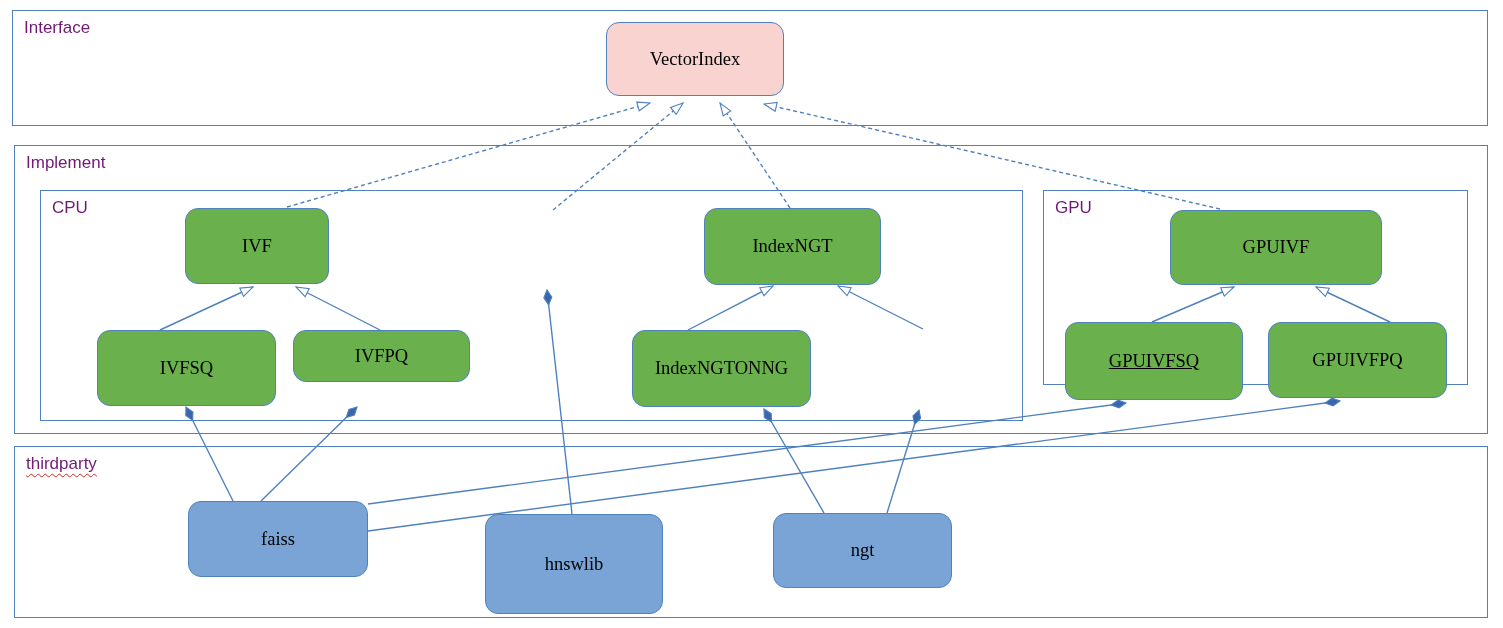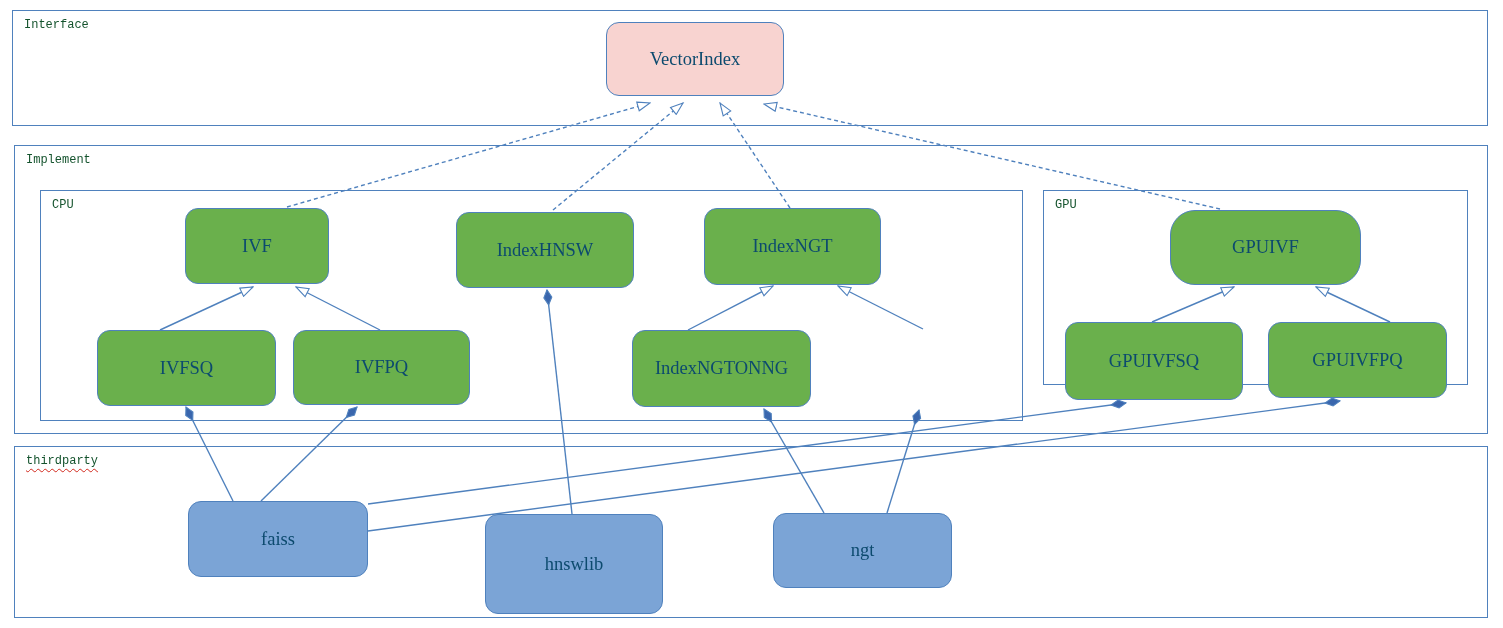--- a/index.html
+++ b/index.html
@@ -1,48 +1,48 @@
 <!DOCTYPE html>
 <html style="--stroke: #4f81bd; --interface-fill: #f8d3d0; --class-fill: #6ab04c; --lib-fill: #7ba4d6; --diamond-fill: #3a66ad; --spellcheck-underline: #d22a1e;"><head>
 <meta charset="utf-8">
 <style>
   html,body{margin:0;padding:0;background:#fff;}
   .canvas{position:relative;width:1503px;height:628px;background:#fff;overflow:hidden;
           font-family:"Liberation Sans",sans-serif;color:#000;}
   
   .container{position:absolute;border:1.5px solid var(--stroke,#4f81bd);box-sizing:border-box;background:transparent;}
-  .container-label{display:inline-block;padding:7px 11px;font-size:12px;line-height:1.2;color:#14532d;font-family:Liberation Mono, monospace;}
+  .container-label{display:inline-block;padding:7px 11px;font-size:17px;line-height:1.2;color:#701a75;}
   #c-interface {left:12px;  top:10px;  width:1476px; height:116px;}
   #c-implement {left:14px;  top:145px; width:1474px; height:289px;}
   #c-cpu       {left:40px;  top:190px; width:983px;  height:231px;}
   #c-gpu       {left:1043px;top:190px; width:425px;  height:195px;}
   #c-thirdparty{left:14px;  top:446px; width:1474px; height:172px;}
   #c-thirdparty .container-label{
       text-decoration-line:underline;
       text-decoration-style:wavy;
       text-decoration-color:var(--spellcheck-underline,#d22a1e);
       text-decoration-thickness:1px;
       text-underline-offset:4px;}
   
   .node{position:absolute;box-sizing:border-box;border:1.6px solid var(--stroke,#4f81bd);
         border-radius:13px;display:flex;align-items:center;justify-content:center;
-        font-family:"Liberation Serif",serif;font-size:18.5px;color:#0c4a6e;}
+        font-family:"Liberation Serif",serif;font-size:18.5px;color:#000000;}
   .kind-interface{background:var(--interface-fill,#f8d3d0);}
   .kind-class    {background:var(--class-fill,#6ab04c);}
   .kind-library  {background:var(--lib-fill,#7ba4d6);}
   #n-vectorindex {left:606px; top:22px;  width:178px; height:74px;}
   #n-ivf         {left:185px; top:208px; width:144px; height:76px;}
   #n-indexhnsw   {left:456px; top:212px; width:178px; height:76px;}
   #n-indexngt    {left:704px; top:208px; width:177px; height:77px;}
   #n-ivfsq       {left:73px;  top:330px; width:179px; height:76px;margin-left:24px;}
-  #n-ivfpq       {left:293px; top:330px; width:177px; height:75px;font-family:Liberation Serif, serif;}
+  #n-ivfpq       {left:293px; top:330px; width:177px; height:52px;font-family:Liberation Serif, serif;}
   #n-indexngtonng{left:614px; top:330px; width:179px; height:77px;margin-left:18px;}
   #n-indexngtanng{left:827px; top:330px; width:178px; height:73px;}
-  #n-gpuivf      {left:1170px;top:210px; width:191px; height:75px;border-radius:25px;}
-  #n-gpuivfsq    {left:1065px;top:322px; width:178px; height:78px;}
+  #n-gpuivf      {left:1170px;top:210px; width:212px; height:75px;}
+  #n-gpuivfsq    {left:1065px;top:322px; width:178px; height:78px;text-decoration:underline;}
   #n-gpuivfpq    {left:1268px;top:322px; width:179px; height:76px;}
   #n-faiss       {left:188px; top:501px; width:180px; height:76px;}
   #n-hnswlib     {left:485px; top:514px; width:178px; height:100px;}
   #n-ngt         {left:773px; top:513px; width:179px; height:75px;}
   
   #edge-layer{position:absolute;left:0;top:0;width:1503px;height:628px;pointer-events:none;}
 </style>
 </head>
 <body>
 
@@ -63,21 +63,20 @@
   <div class="container" id="c-gpu">
     <span class="container-label">GPU</span>
   </div>
 
   <div class="container" id="c-thirdparty">
     <span class="container-label">thirdparty</span>
   </div>
 
   <div class="node kind-interface" id="n-vectorindex">VectorIndex</div>
   <div class="node kind-class" id="n-ivf">IVF</div>
-  <div class="node kind-class" id="n-indexhnsw">IndexHNSW</div>
   <div class="node kind-class" id="n-indexngt">IndexNGT</div>
   <div class="node kind-class" id="n-ivfsq">IVFSQ</div>
   <div class="node kind-class" id="n-ivfpq">IVFPQ</div>
   <div class="node kind-class" id="n-indexngtonng">IndexNGTONNG</div>
   <div class="node kind-class" id="n-gpuivf">GPUIVF</div>
   <div class="node kind-class" id="n-gpuivfsq">GPUIVFSQ</div>
   <div class="node kind-class" id="n-gpuivfpq">GPUIVFPQ</div>
   <div class="node kind-library" id="n-faiss">faiss</div>
   <div class="node kind-library" id="n-hnswlib">hnswlib</div>
   <div class="node kind-library" id="n-ngt">ngt</div>

